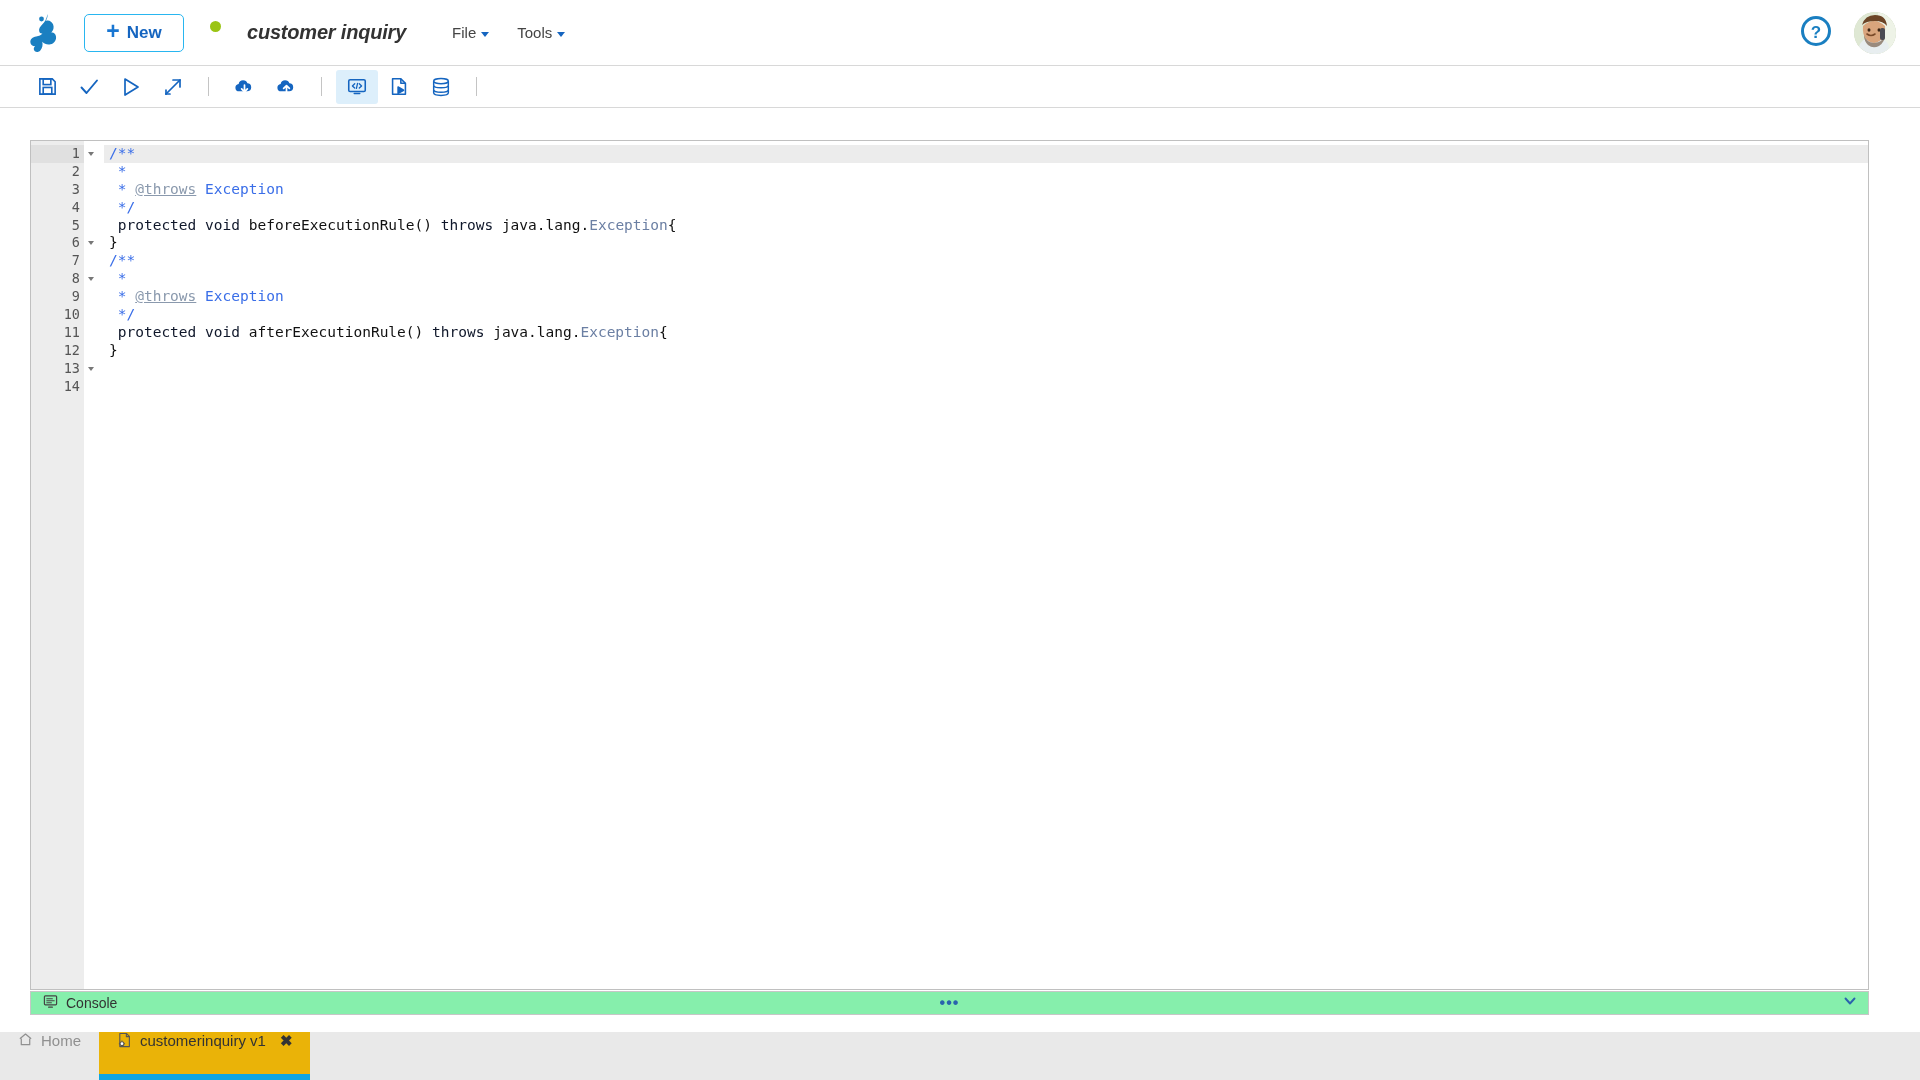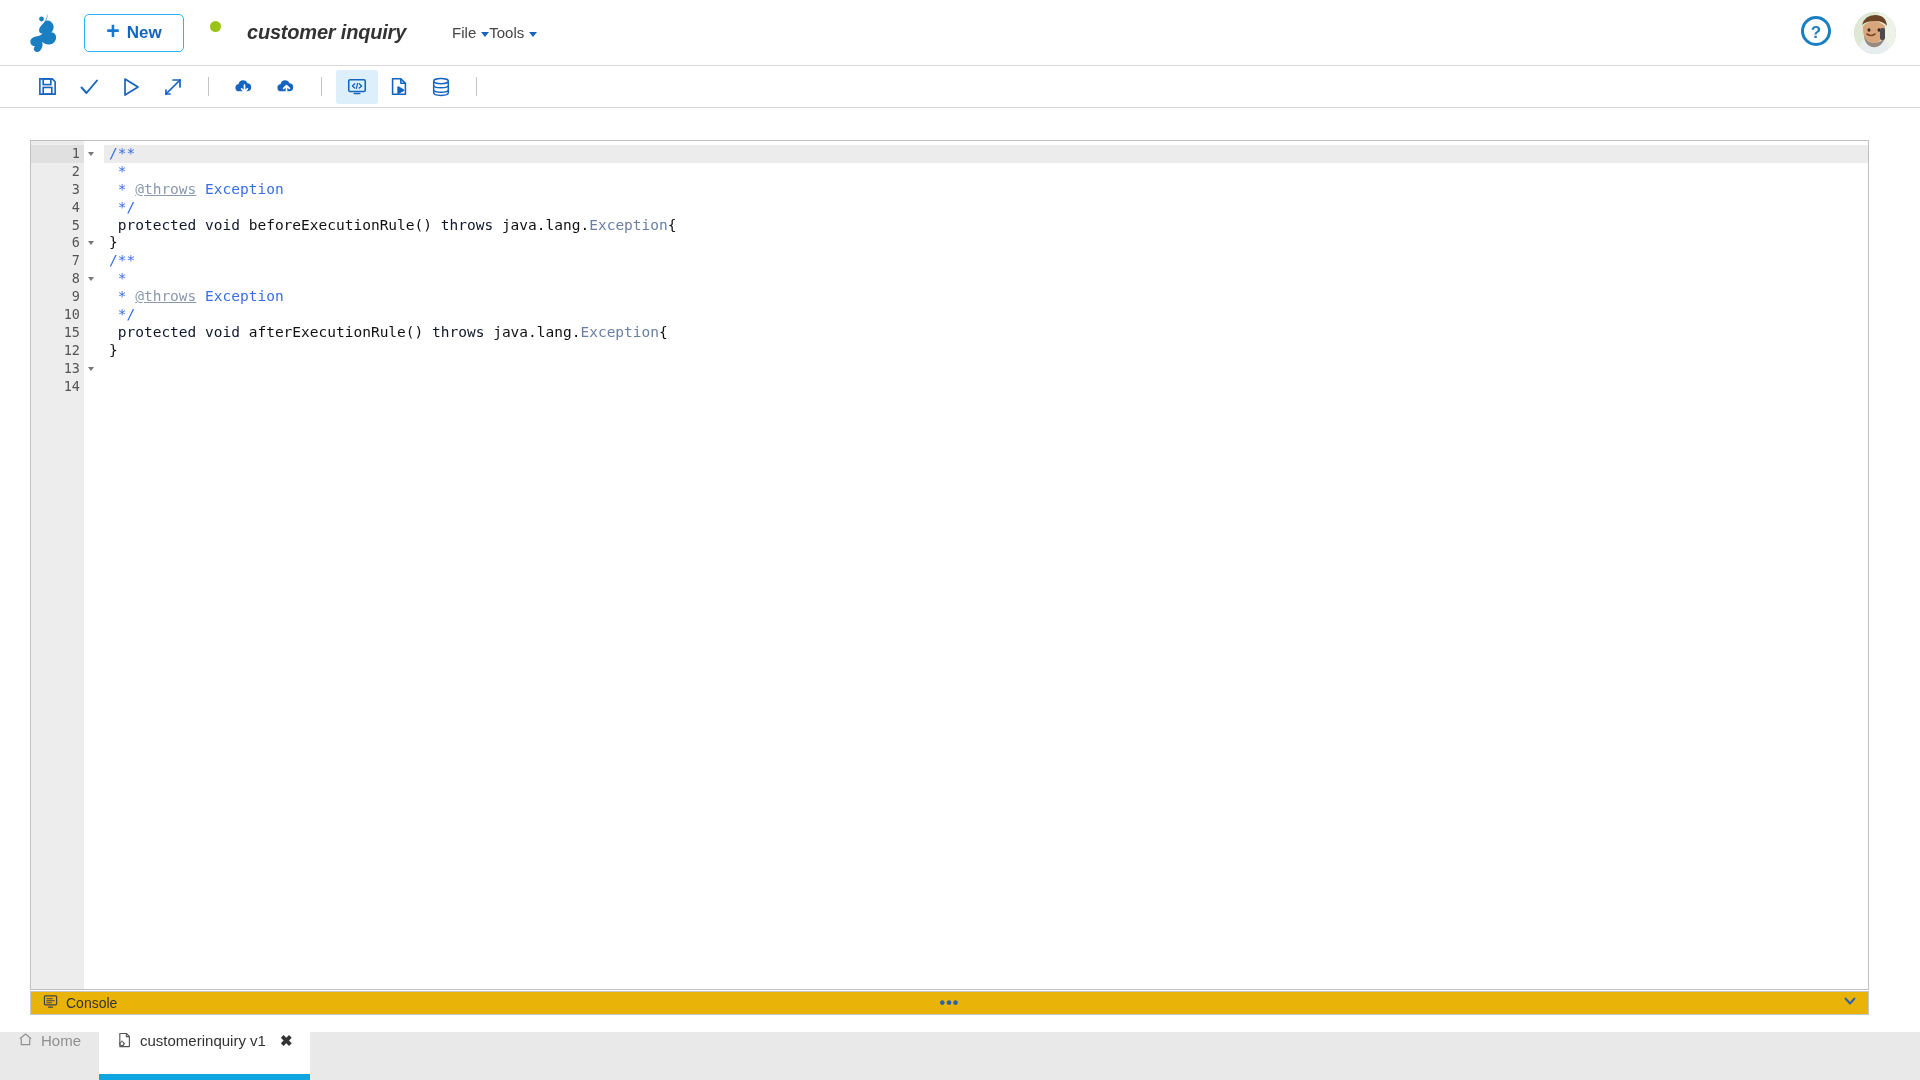--- a/index.html
+++ b/index.html
@@ -64,20 +64,21 @@
   .doc-title {
     font-size: 20px;
     font-weight: bold;
     color: #333333;
     letter-spacing: -0.2px;
     white-space: nowrap;
   }
   .menu-group {
     display: flex; align-items: center;
     margin-left: 46px;
+    gap: 28px;
   }
   .menu-item {
     display: flex; align-items: center;
     gap: 5px;
     font-size: 15px;
     color: #444444;
     cursor: pointer;
     white-space: nowrap;
   }
   .caret {
@@ -199,21 +200,21 @@
   .tok-pl   { color: #111111; }
   .tok-ty   { color: #6b7fa3; }
 
   
   .console-bar {
     position: absolute;
     left: 30px;
     top: 991px;
     width: 1839px;
     height: 24px;
-    background: #eab308;
+    background: #86efac;
     border: 1px solid #c6c6c6;
     display: flex;
     align-items: center;
     padding: 0 10px 0 12px;
   }
   .console-label {
     display: flex; align-items: center; gap: 8px;
     font-size: 14px; color: #333333;
     cursor: pointer;
   }
@@ -251,21 +252,21 @@
     gap: 8px;
     padding: 0 18px;
     font-size: 15px;
     color: #8d8d8d;
     cursor: pointer;
     position: relative;
     height: 100%;
   }
   .tab.home { color: #909090; }
   .tab.active {
-    background: #ffffff;
+    background: #eab308;
     color: #333333;
   }
   .tab.active::after {
     content: "";
     position: absolute;
     left: 0; right: 0; bottom: 0;
     height: 6px;
     background: #0ea5e0;
   }
   .tab-close {
@@ -427,21 +428,21 @@
         <div class="gutter-row cur">1<span class="fold"></span></div>
         <div class="gutter-row">2</div>
         <div class="gutter-row">3</div>
         <div class="gutter-row">4</div>
         <div class="gutter-row">5</div>
         <div class="gutter-row">6<span class="fold"></span></div>
         <div class="gutter-row">7</div>
         <div class="gutter-row">8<span class="fold"></span></div>
         <div class="gutter-row">9</div>
         <div class="gutter-row">10</div>
-        <div class="gutter-row">15</div>
+        <div class="gutter-row">11</div>
         <div class="gutter-row">12</div>
         <div class="gutter-row">13<span class="fold"></span></div>
         <div class="gutter-row">14</div>
       </div>
     <div class="foldbar"></div>
     <div class="code-lines" id="codelines">
         <div class="code-line cur"><span class="tok-cm">/**</span></div>
         <div class="code-line"><span class="tok-cm"> *</span></div>
         <div class="code-line"><span class="tok-cm"> * </span><span class="tok-cmd">@throws</span><span class="tok-cm"> Exception</span></div>
         <div class="code-line"><span class="tok-cm"> */</span></div>

